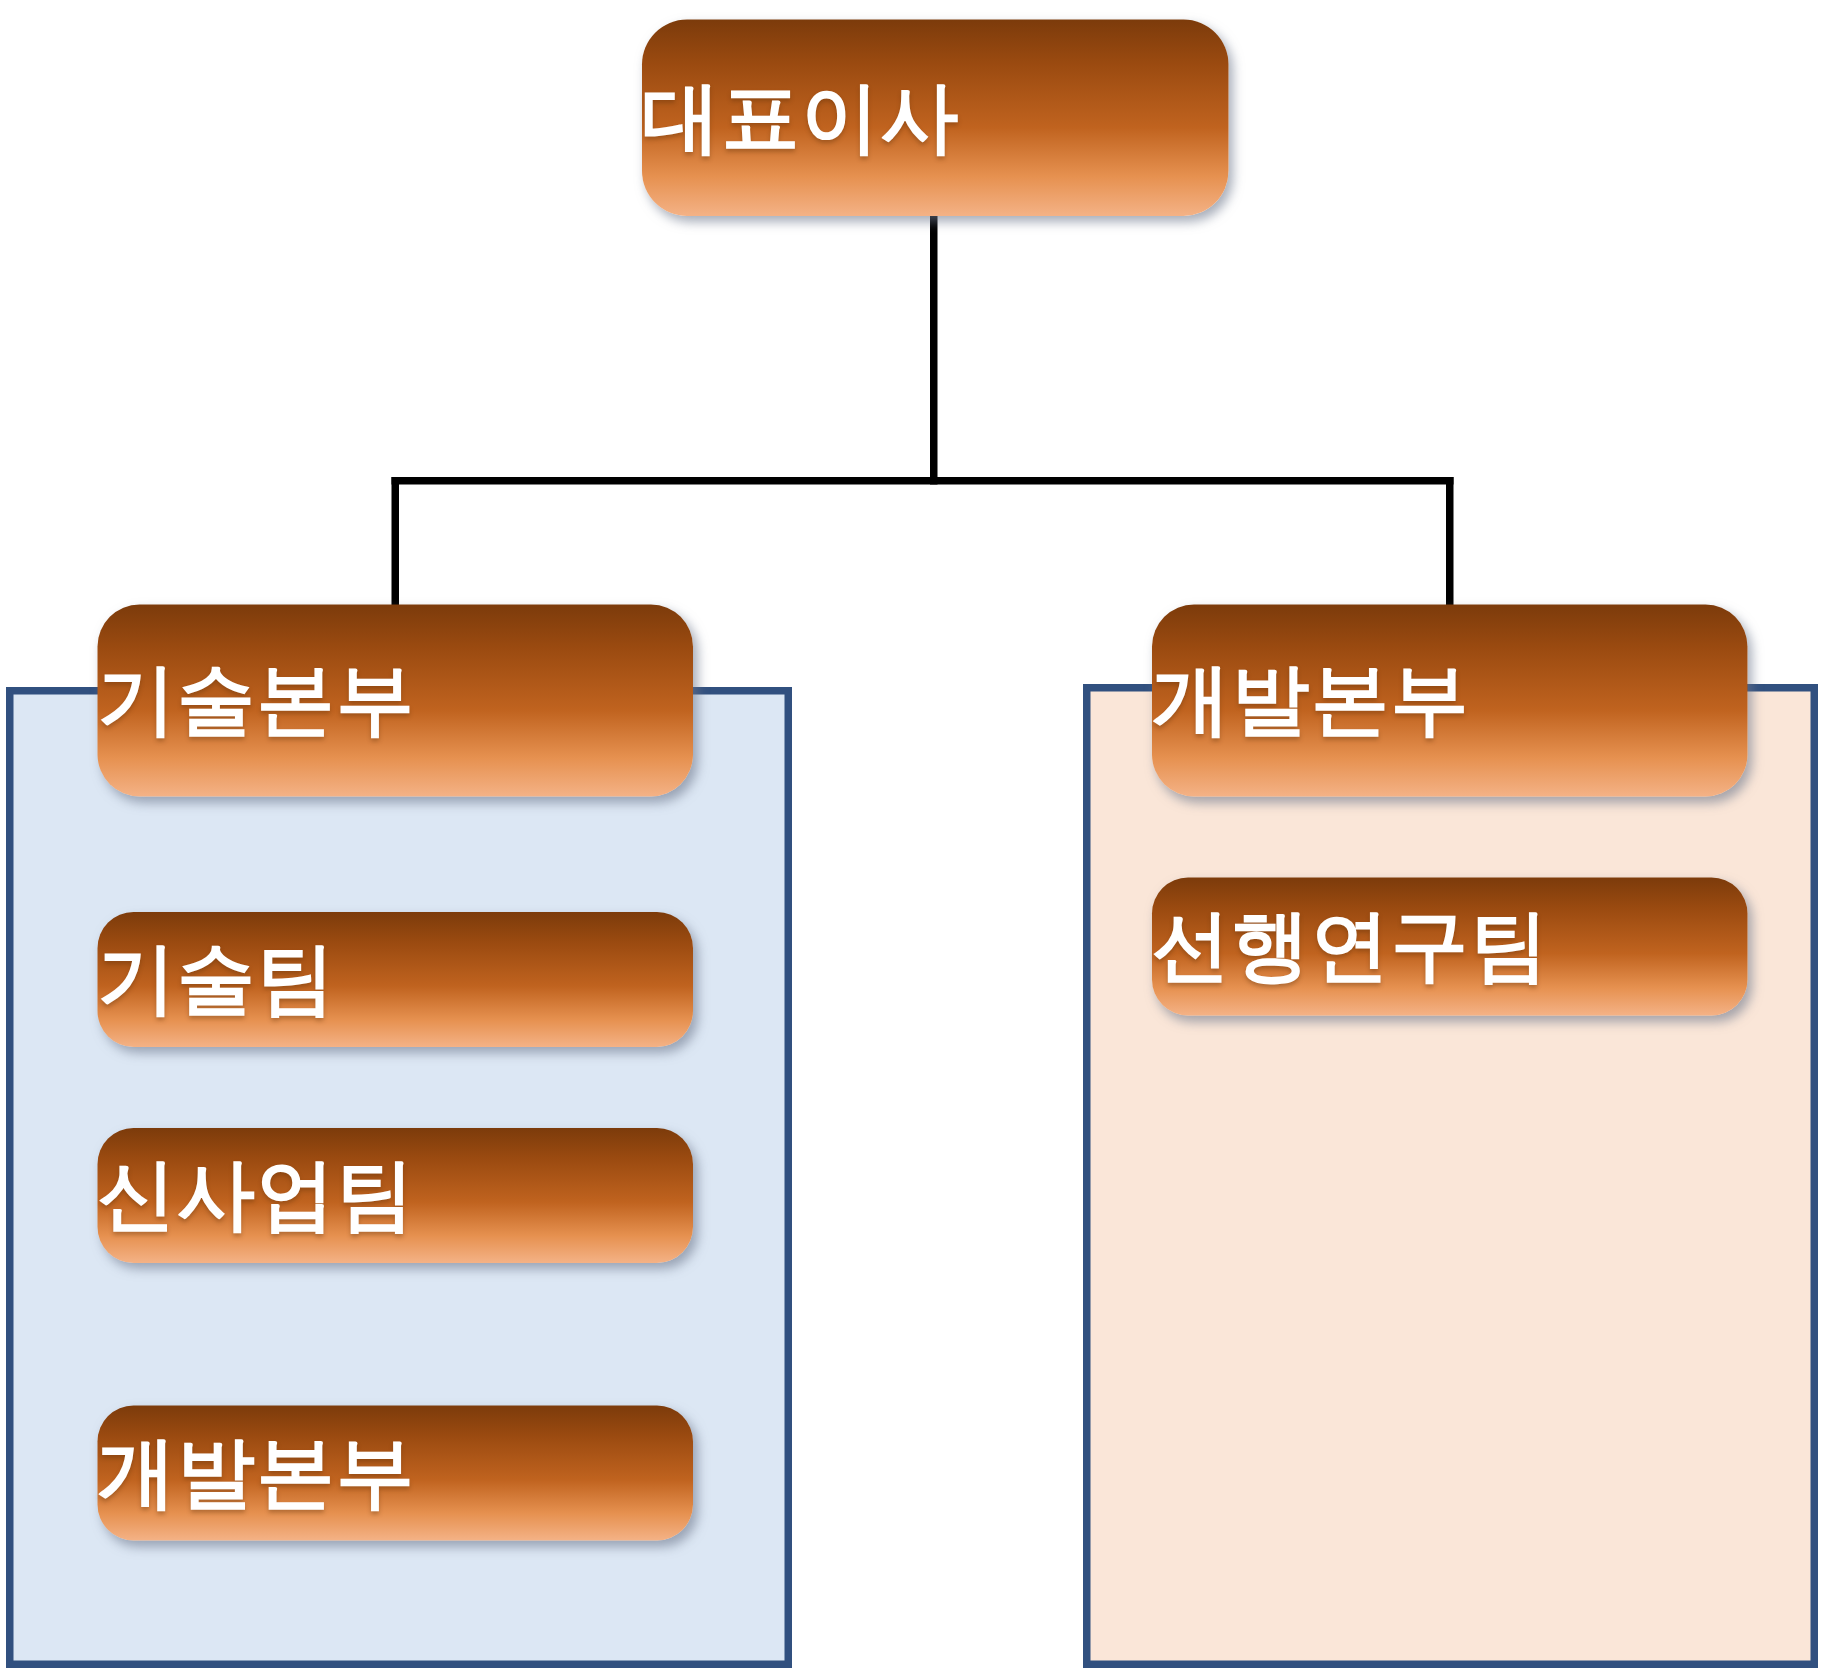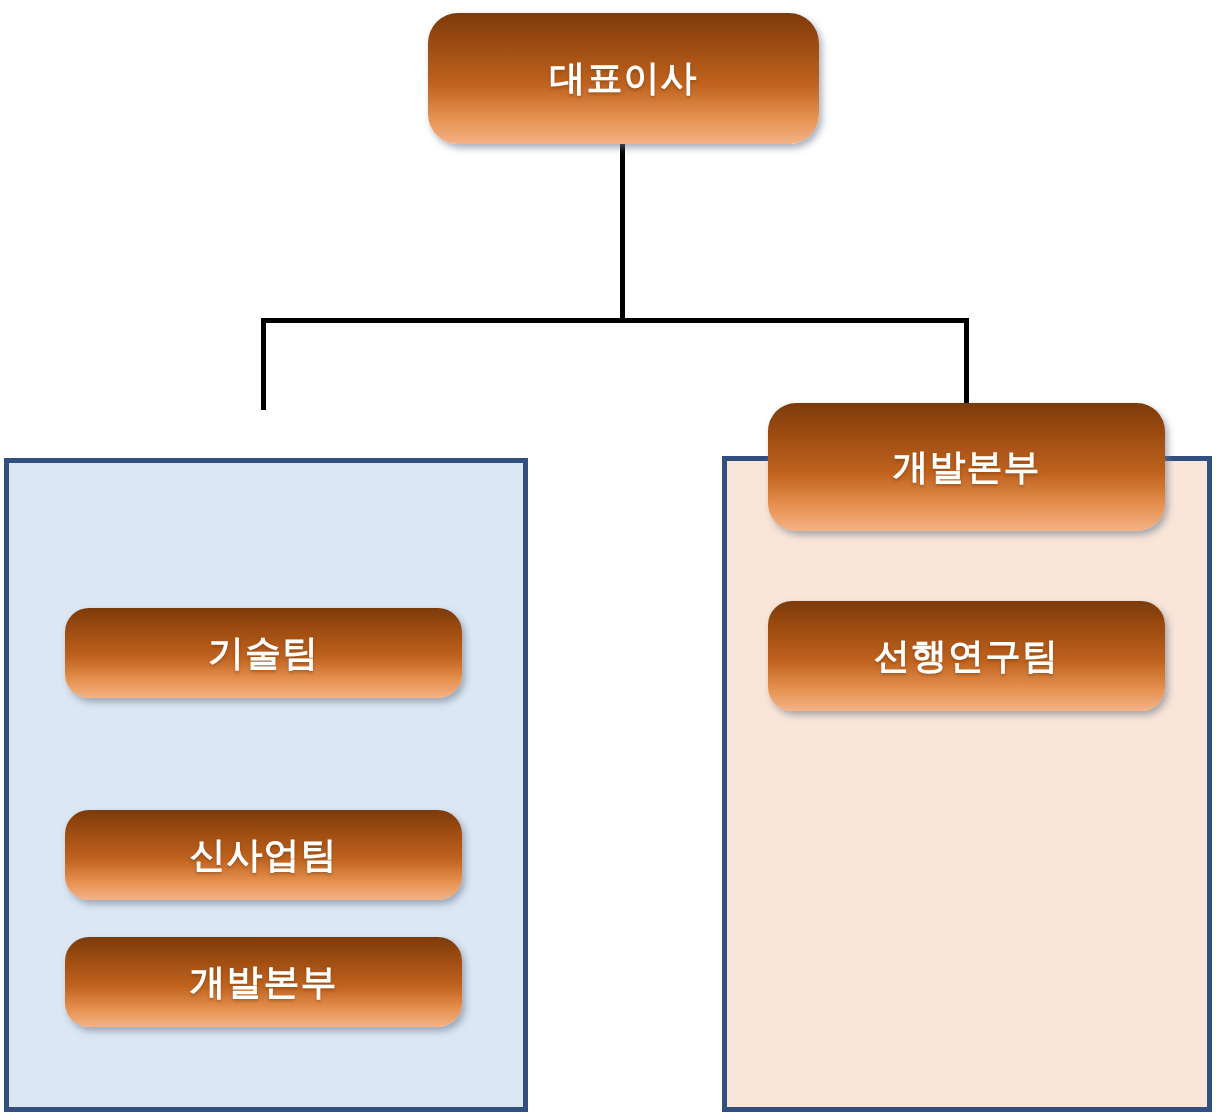--- a/index.html
+++ b/index.html
@@ -45,24 +45,24 @@
     z-index: 2;
   }
   .conn-root-drop   { left: 620px; top: 144px; width: 5px;   height: 179px; }
   .conn-horizontal  { left: 261px; top: 318px; width: 708px; height: 5px;  }
   .conn-left-drop   { left: 261px; top: 318px; width: 5px;   height: 92px; }
   .conn-right-drop  { left: 964px; top: 318px; width: 5px;   height: 92px; }
   .node {
     position: absolute;
     display: flex;
     align-items: center;
-    justify-content: center;
+    justify-content: flex-start;
     color: var(--node-text);
     font-weight: bold;
-    font-size: 36px;
+    font-size: 52px;
     letter-spacing: 1px;
     text-shadow: 0 2px 3px rgba(90, 45, 10, 0.35);
     background: linear-gradient(180deg,
       var(--node-gradient-top) 0%,
       #9A4A10 22%,
       var(--node-gradient-mid) 55%,
       #E69150 80%,
       var(--node-gradient-bottom) 100%);
     box-shadow: 3px 4px 7px rgba(110, 120, 140, 0.6);
     z-index: 3;
@@ -77,42 +77,45 @@
     width: 397px; height: 128px;
     border-radius: 28px;
   }
   .node-division.left  { left: 65px;  }
   .node-division.right { left: 768px; }
   .node-team {
     width: 397px; height: 90px;
     border-radius: 24px;
   }
   .node-team.l0 { left: 65px;  top: 608px; }
-  .node-team.l1 { left: 65px;  top: 810px; }
+  .node-team.l1 { left: 65px;  top: 752px; }
   .node-team.l2 { left: 65px;  top: 937px; }
-  .node-team.r0 { left: 768px; top: 601px; height: 110px; }
+  .node-team.r0 { left: 768px; top: 585px; height: 92px; }
   .label { display: inline-block; }
 </style>
 </head>
 <body>
 
 <div class="canvas">
 
   <div class="group left"></div>
   <div class="group right"></div>
 
   <div class="connector conn-root-drop"></div>
   <div class="connector conn-horizontal"></div>
   <div class="connector conn-left-drop"></div>
   <div class="connector conn-right-drop"></div>
 
   <div class="node node-ceo">
     <span class="label">대표이사</span>
   </div>
 
+  <div class="node node-division left">
+    <span class="label">기술본부</span>
+  </div>
 
   <div class="node node-team l0">
     <span class="label">기술팀</span>
   </div>
 
   <div class="node node-division right">
     <span class="label">개발본부</span>
   </div>
 
   <div class="node node-team l1">

